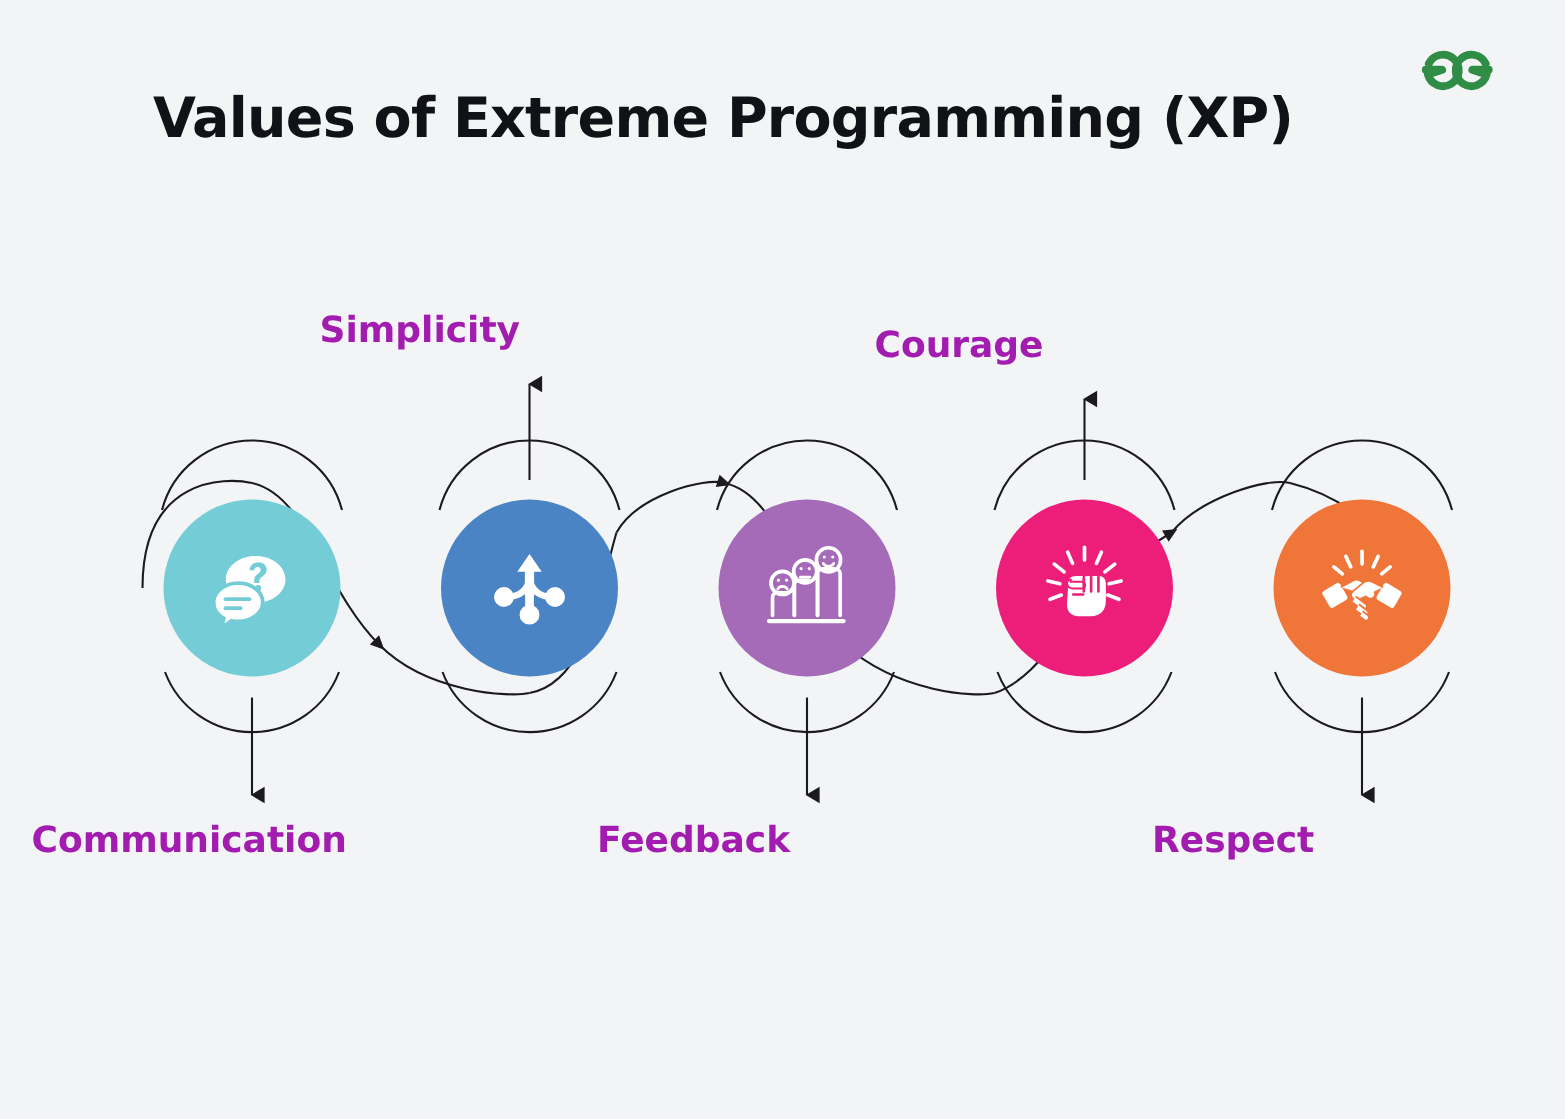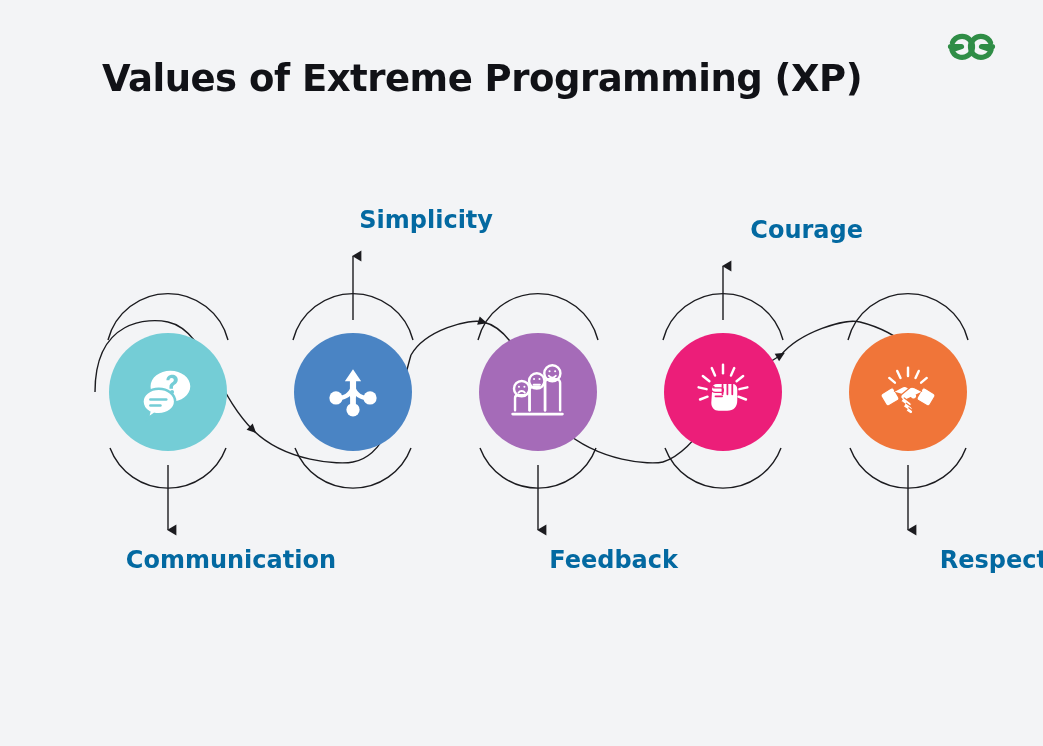--- a/index.html
+++ b/index.html
@@ -59,22 +59,22 @@
     border-radius: 50%;
     display: flex;
     align-items: center;
     justify-content: center;
   }
   .node svg { display: block; }
 
   
   .label {
     position: absolute;
-    text-align: right;
-    color: #0369a1;
+    text-align: left;
+    color: #a21caf;
     font-family: "DejaVu Sans", sans-serif;
     white-space: nowrap;
   }
   .label-top {
     font-size: 24px;
     font-weight: bold;
   }
   .label-bottom {
     font-size: 24px;
     font-weight: bold;
@@ -280,21 +280,21 @@
                    L 25.5 34.4 C 24 35.6, 23.8 37.6, 25 39 C 26.1 40.4, 28 40.7, 29.6 39.6"></path>
 
           <path d="M27.5 38 L 34.5 43.2 a2.4 2.4 0 0 1 0.5 3.4 a2.4 2.4 0 0 1-3.4 0.5 L 25 42.2"></path>
           <path d="M29.8 43.6 L 35.6 48 a2.3 2.3 0 0 1 0.5 3.2 a2.3 2.3 0 0 1-3.2 0.5 L 27.5 48"></path>
           <path d="M32.5 48.6 L 36.2 51.4 a2.1 2.1 0 0 1 0.4 2.9 a2.1 2.1 0 0 1-2.9 0.4 L 30.5 52.5"></path>
         </g>
       </svg>
     </span>
   </div>
 
-  <div class="label label-bottom" style="left:0px; top:546px; width:336px;">Communication</div>
+  <div class="label label-bottom" style="left:0px; top:546px; width:336px;padding-left:21px;">Communication</div>
 
   <div class="label label-top" style="left:213px; top:206px; width:280px;">Simplicity</div>
 
   <div class="label label-top" style="left:583px; top:216px; width:280px;">Courage</div>
 
   <div class="label label-bottom" style="left:398px; top:546px; width:280px;">Feedback</div>
 
   <div class="label label-bottom" style="left:768px; top:546px; width:280px;">Respect</div>
 
 </div>

